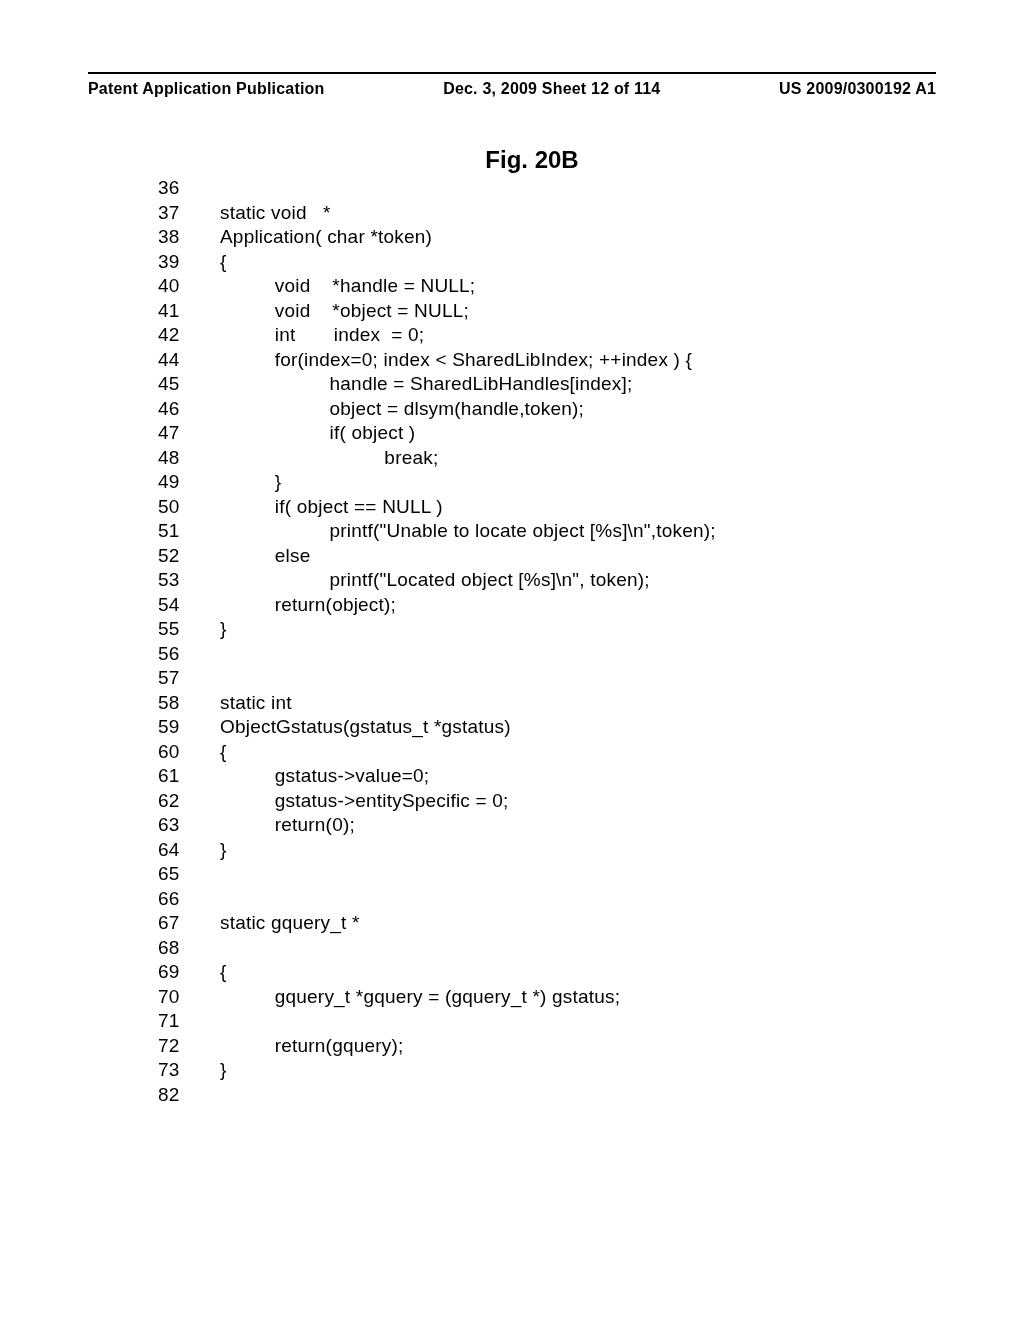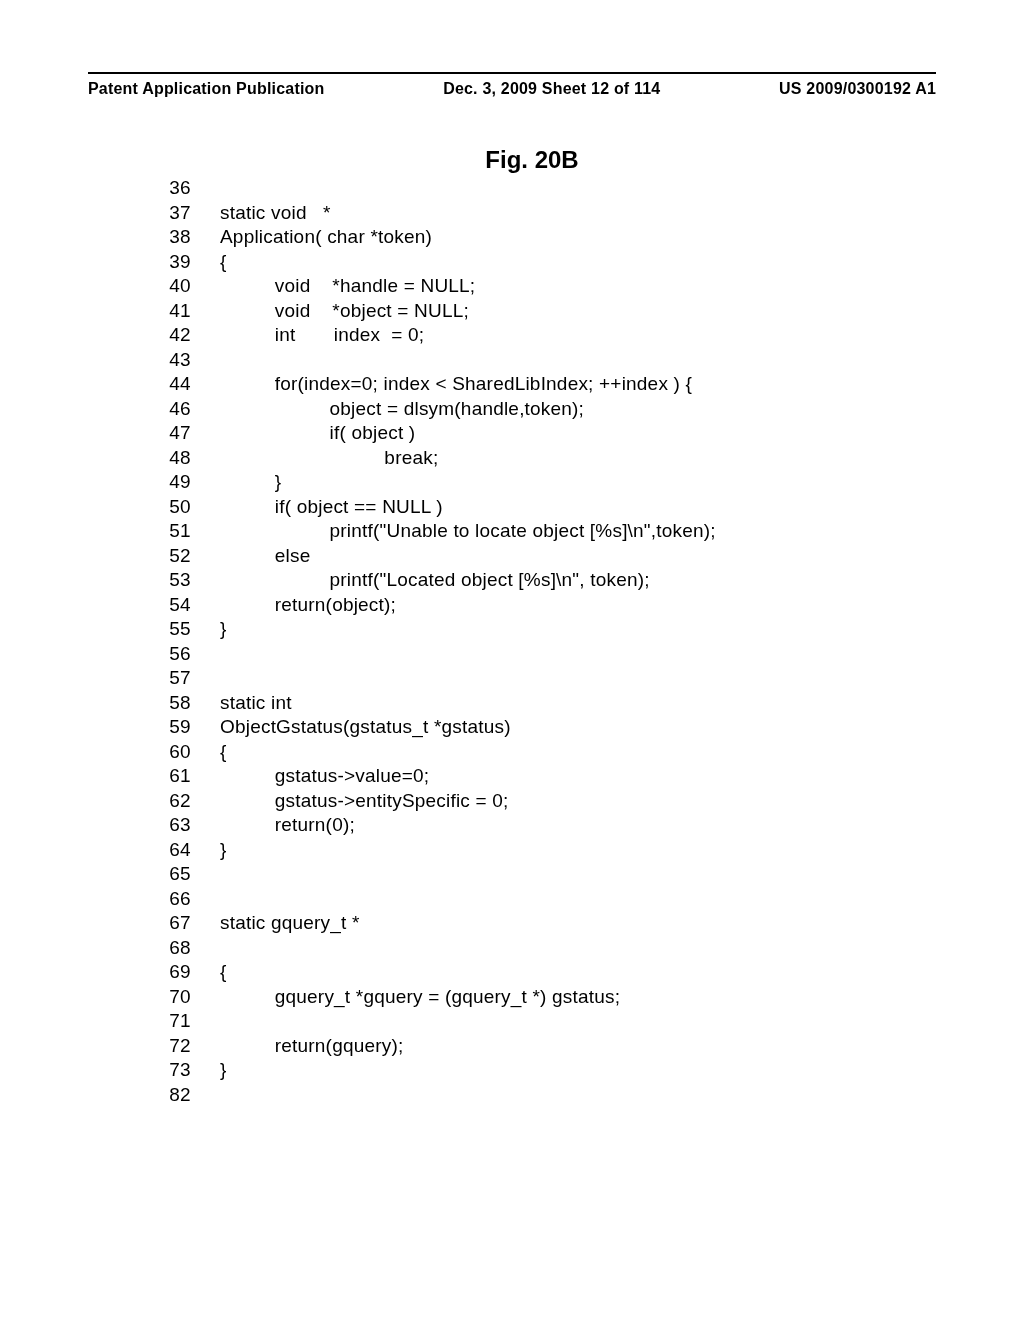--- a/index.html
+++ b/index.html
@@ -48,21 +48,21 @@
     align-items: baseline;
     line-height: 1.0;
     font-size: 19px;
     color: #000;
     font-family: Arial, Helvetica, sans-serif;
     letter-spacing: 0.2px;
     margin-bottom: 5.5px;
   }
   .ln {
     width: 44px;
-    text-align: center;
+    text-align: left;
     flex-shrink: 0;
   }
   .code {
     padding-left: 18px;
     white-space: pre;
   }
 </style>
 </head>
 <body>
 
@@ -100,28 +100,28 @@
       </div>
       <div class="code-row">
         <span class="ln">41</span>
         <span class="code">          void    *object = NULL;</span>
       </div>
       <div class="code-row">
         <span class="ln">42</span>
         <span class="code">          int       index  = 0;</span>
       </div>
       <div class="code-row">
-        <span class="ln">43</span>
-        <span class="code"></span>
-      </div>
-      <div class="code-row">
         <span class="ln">44</span>
         <span class="code">          for(index=0; index &lt; SharedLibIndex; ++index ) {</span>
       </div>
       <div class="code-row">
+        <span class="ln">45</span>
+        <span class="code">                    handle = SharedLibHandles[index];</span>
+      </div>
+      <div class="code-row">
         <span class="ln">46</span>
         <span class="code">                    object = dlsym(handle,token);</span>
       </div>
       <div class="code-row">
         <span class="ln">47</span>
         <span class="code">                    if( object )</span>
       </div>
       <div class="code-row">
         <span class="ln">48</span>
         <span class="code">                              break;</span>

